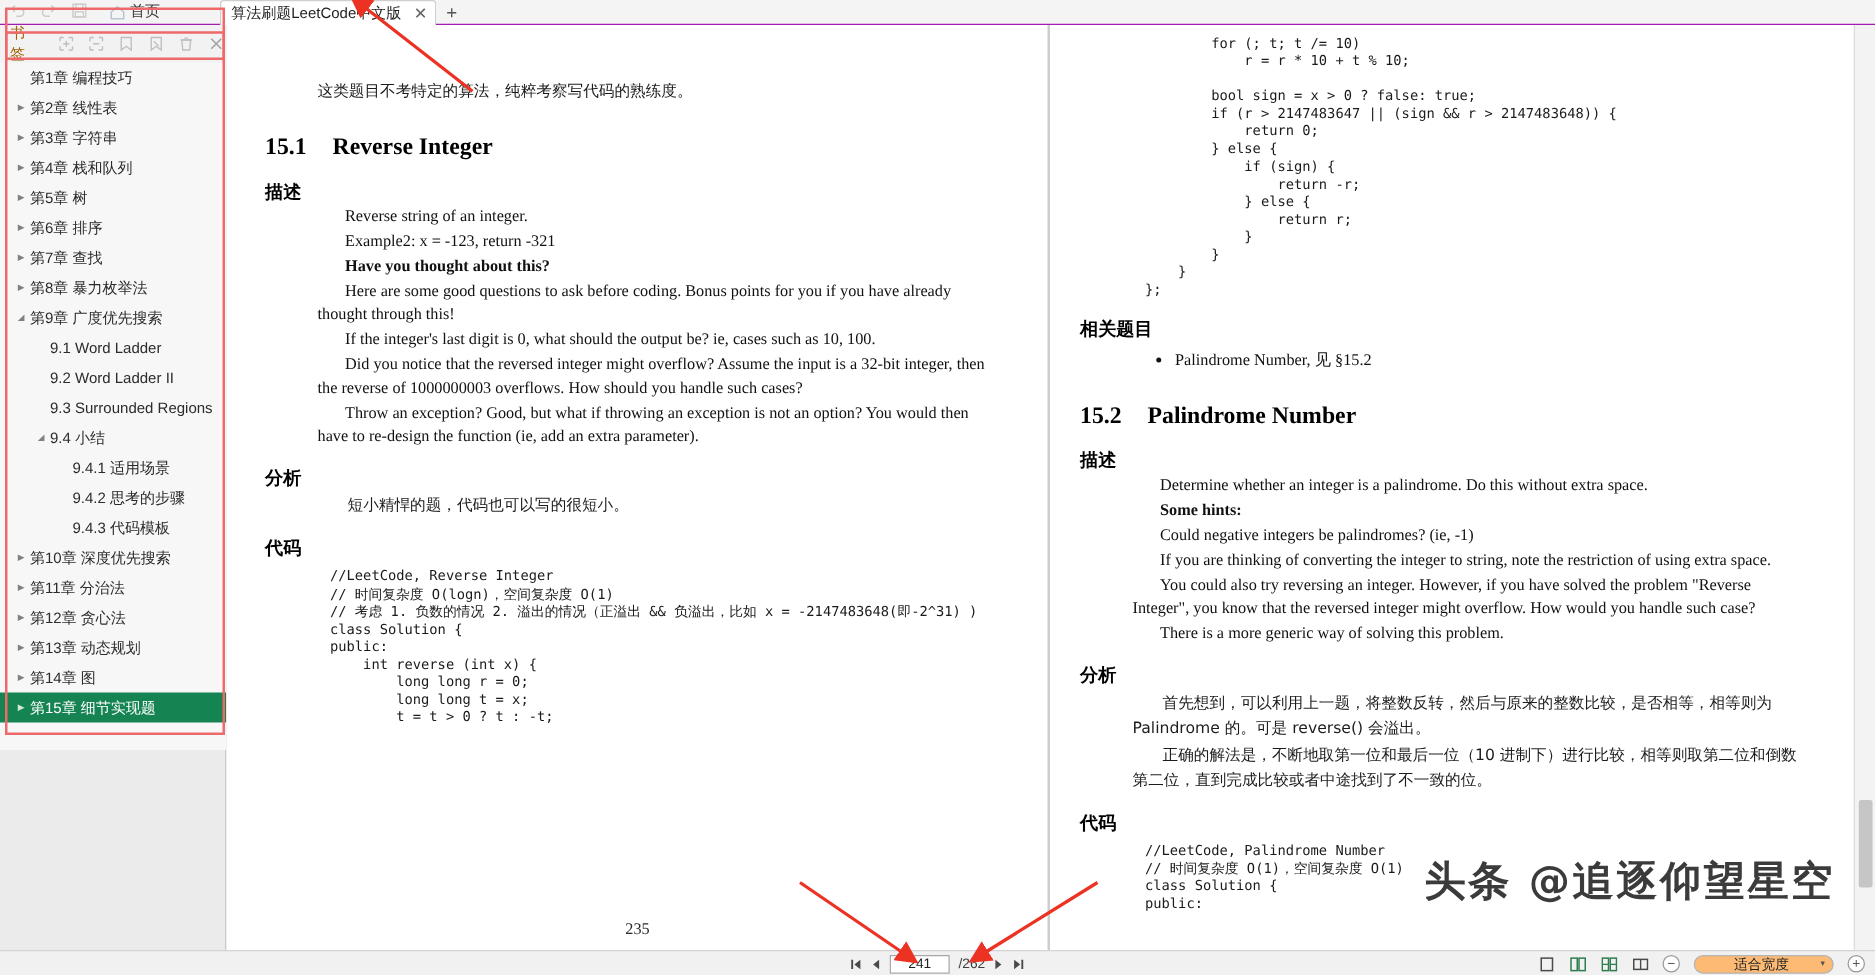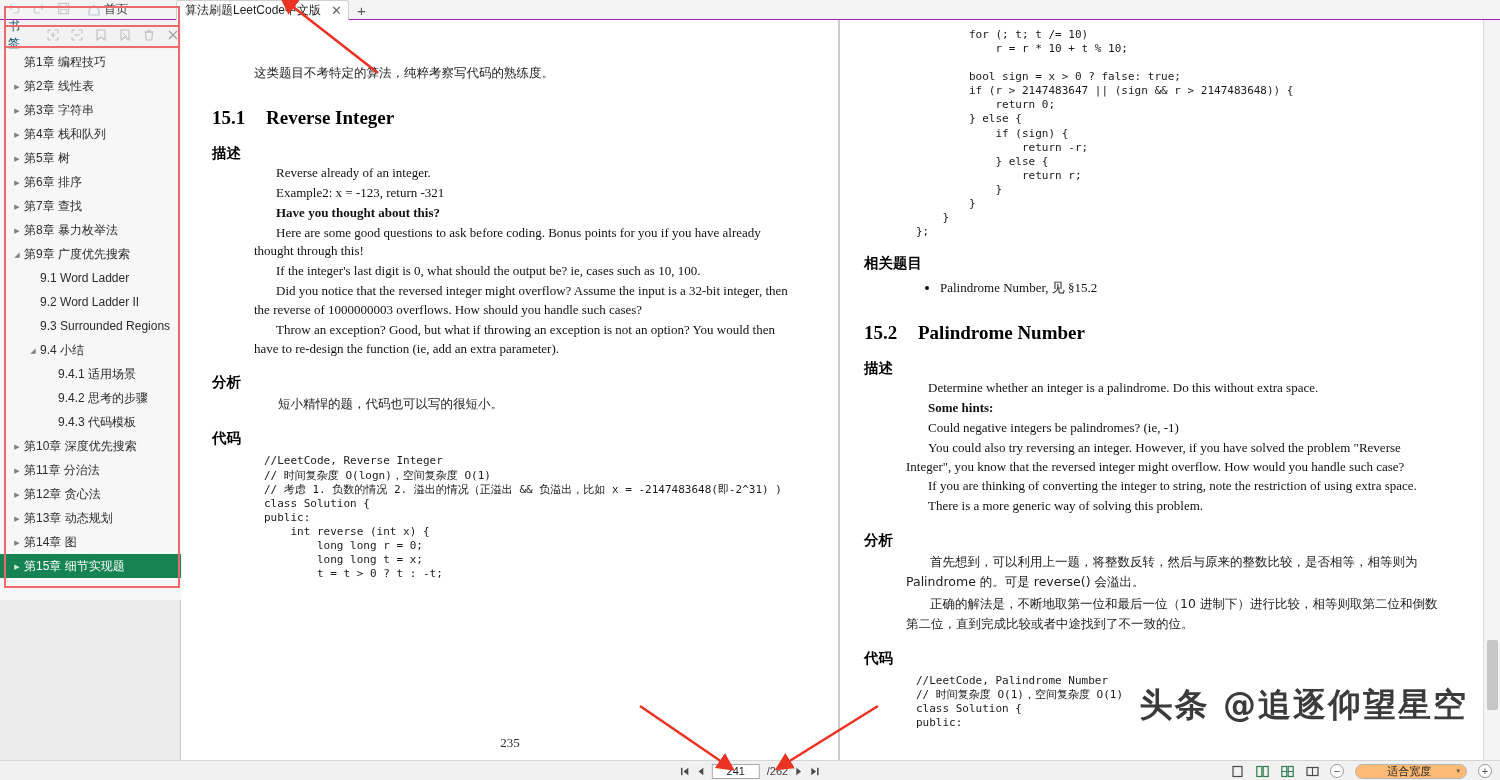--- a/index.html
+++ b/index.html
@@ -45,21 +45,21 @@
   .sidebar {
     position: absolute; left: 0; top: 20px; width: 181px; height: 740px;
     background: #ebebeb;
     border-right: 1px solid #c9c9c9;
   }
   .sb-tools {
     position: absolute; left: 0; top: 0; width: 181px; height: 30px;
     display: flex; align-items: center; padding-left: 8px; gap: 9px;
     background: #f2f2f2;
   }
-  .sb-tools .bm-label { font-size: 12px; color: #0c4a6e; margin-right: 6px; }
+  .sb-tools .bm-label { font-size: 12px; color: #a16207; margin-right: 6px; }
   .sb-ic { width: 16px; height: 16px; opacity: .5; display:flex; align-items:center; justify-content:center; }
 
   .tree {
     position: absolute; left: 0; top: 30px; width: 181px; height: 550px;
     background: #f7f7f7;
     overflow: hidden;
   }
   .tnode {
     display: flex; align-items: center; height: 24px;
     font-size: 12px; color: #2b2b2b; white-space: nowrap;
@@ -382,21 +382,21 @@
     <div class="page left">
 
       <div class="pbody">
         <div class="lead-zh">这类题目不考特定的算法，纯粹考察写代码的熟练度。</div>
 
         <h2 class="sec">
           <span class="num">15.1</span><span>Reverse Integer</span>
         </h2>
 
         <h3 class="sub">描述</h3>
-        <p class="en">Reverse already of an integer.</p>
+        <p class="en">Reverse string of an integer.</p>
         <p class="en">Example2: x = -123, return -321</p>
         <p class="en b">Have you thought about this?</p>
         <p class="en">Here are some good questions to ask before coding. Bonus points for you if you have already thought through this!</p>
         <p class="en">If the integer's last digit is 0, what should the output be? ie, cases such as 10, 100.</p>
         <p class="en">Did you notice that the reversed integer might overflow? Assume the input is a 32-bit integer, then the reverse of 1000000003 overflows. How should you handle such cases?</p>
         <p class="en">Throw an exception? Good, but what if throwing an exception is not an option? You would then have to re-design the function (ie, add an extra parameter).</p>
 
         <h3 class="sub">分析</h3>
         <p class="zh">短小精悍的题，代码也可以写的很短小。</p>
 
@@ -439,22 +439,22 @@
         </ul>
 
         <h2 class="sec">
           <span class="num">15.2</span><span>Palindrome Number</span>
         </h2>
 
         <h3 class="sub">描述</h3>
         <p class="en">Determine whether an integer is a palindrome. Do this without extra space.</p>
         <p class="en b">Some hints:</p>
         <p class="en">Could negative integers be palindromes? (ie, -1)</p>
+        <p class="en">If you are thinking of converting the integer to string, note the restriction of using extra space.</p>
         <p class="en">You could also try reversing an integer. However, if you have solved the problem "Reverse Integer", you know that the reversed integer might overflow. How would you handle such case?</p>
-        <p class="en">If you are thinking of converting the integer to string, note the restriction of using extra space.</p>
         <p class="en">There is a more generic way of solving this problem.</p>
 
         <h3 class="sub">分析</h3>
         <p class="zh">首先想到，可以利用上一题，将整数反转，然后与原来的整数比较，是否相等，相等则为 Palindrome 的。可是 reverse() 会溢出。</p>
         <p class="zh">正确的解法是，不断地取第一位和最后一位（10 进制下）进行比较，相等则取第二位和倒数第二位，直到完成比较或者中途找到了不一致的位。</p>
 
         <h3 class="sub">代码</h3>
         <pre class="code">//LeetCode, Palindrome Number
 // 时间复杂度 O(1)，空间复杂度 O(1)
 class Solution {

